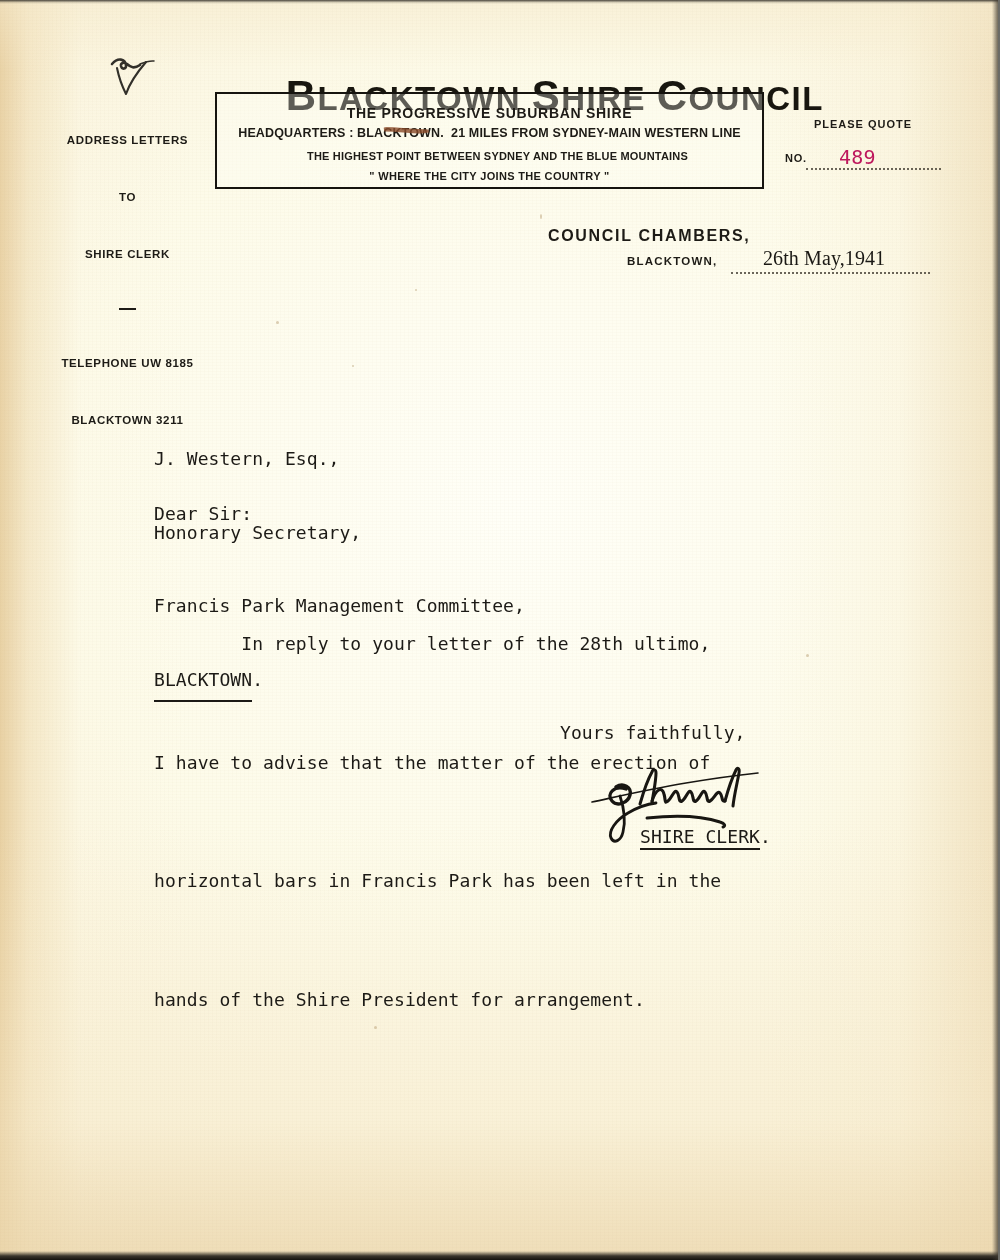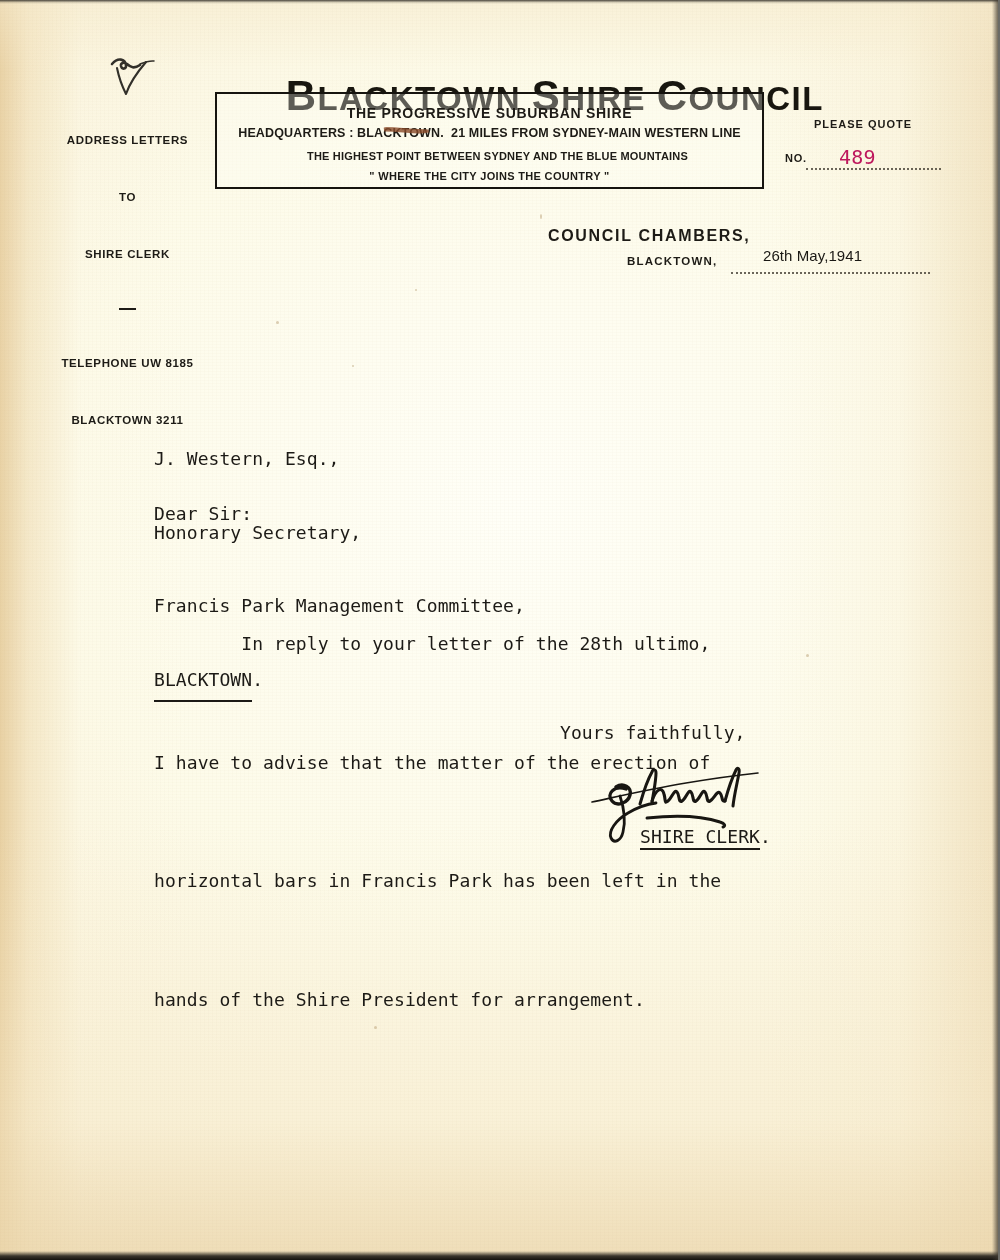--- a/index.html
+++ b/index.html
@@ -186,22 +186,22 @@
   }
   #date-rule {
     position: absolute;
     left: 731px; top: 272px;
     width: 199px; height: 0;
     border-bottom: 2px dotted #3a342a;
     opacity: .75;
   }
   #date-value {
     left: 763px; top: 247px;
-    font-family: Liberation Sans, sans-serif;
-    font-size: 15px;
+    font-family: Liberation Serif, serif;
+    font-size: 20px;
     letter-spacing: .005em;
     color: #1a1814;
   }
 
   
   .type {
     position: absolute;
     font-family: "DejaVu Sans Mono", monospace;
     color: #1c1a16;
     white-space: pre;

